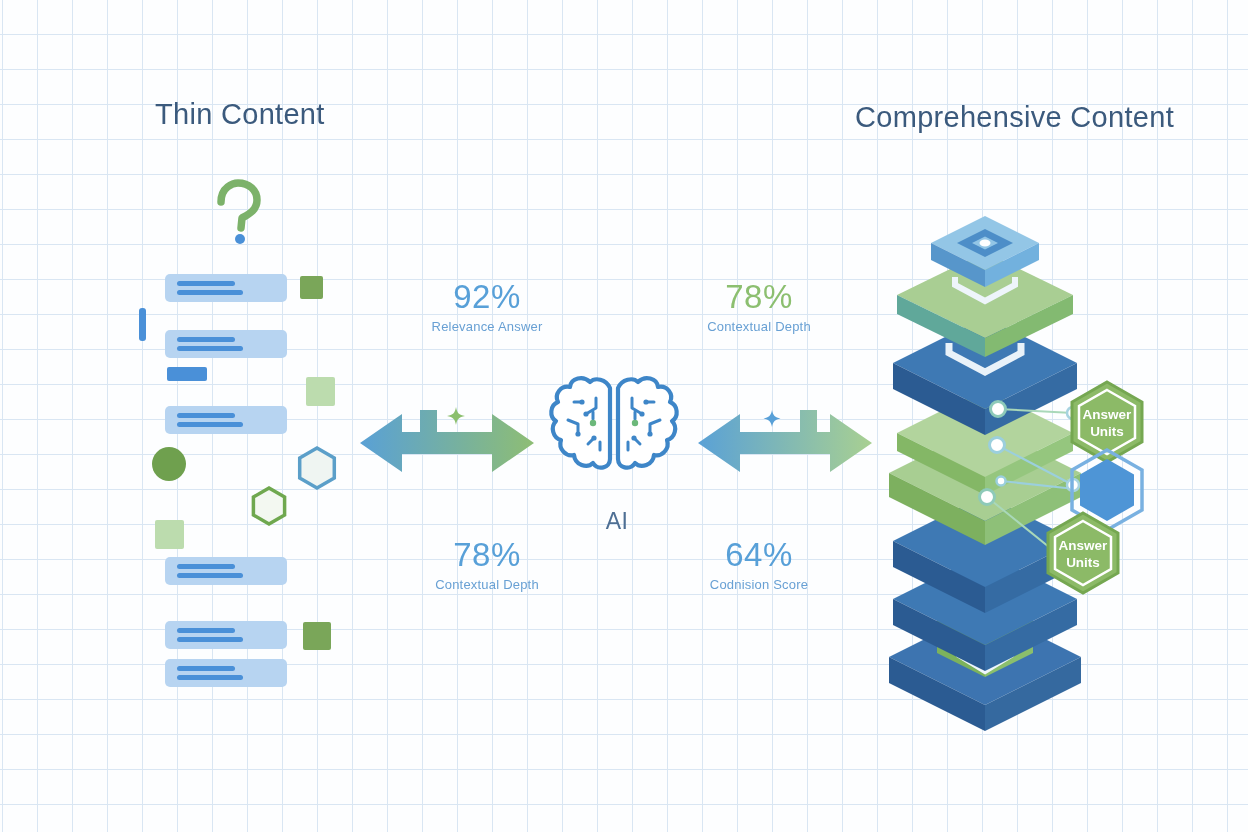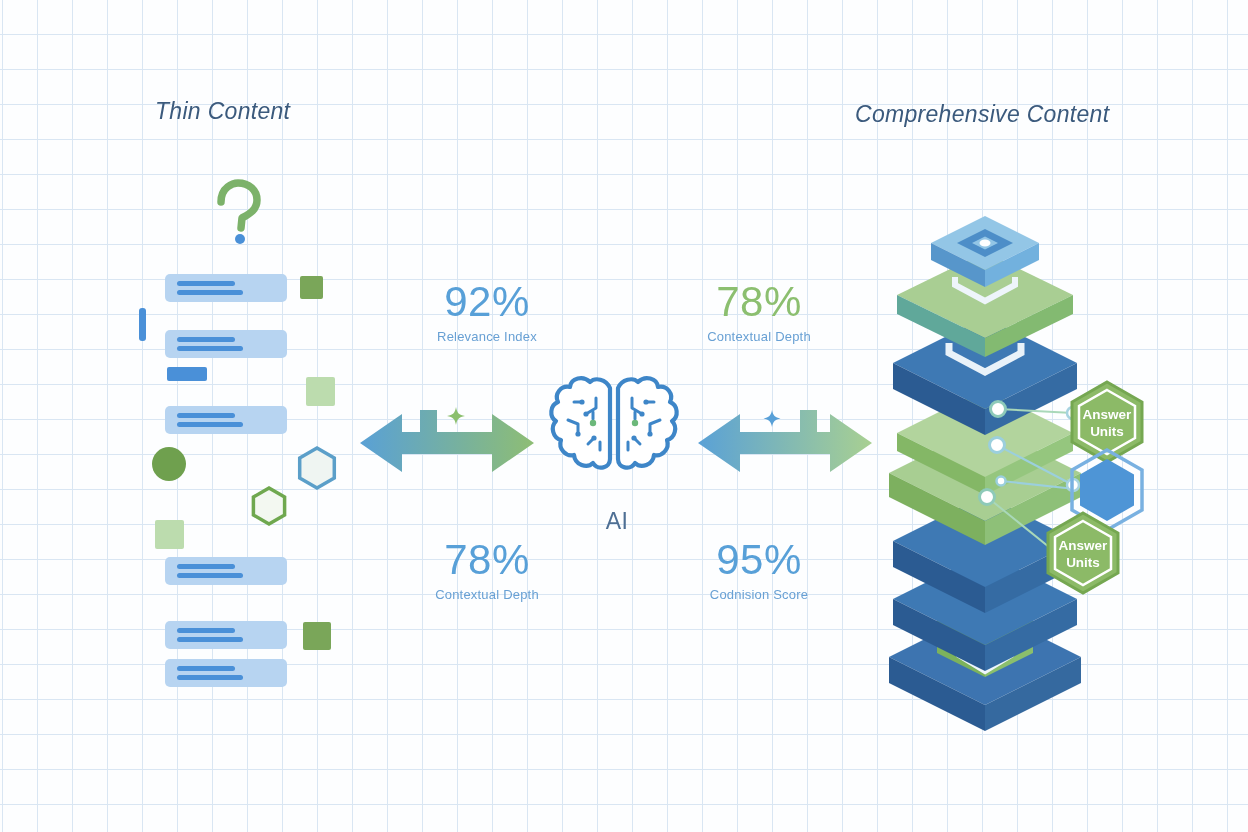--- a/index.html
+++ b/index.html
@@ -7,23 +7,23 @@
     position:relative;width:1248px;height:832px;overflow:hidden;
     background-color:#fdfeff;
     background-image:
       linear-gradient(#d9e6f3 1.5px, transparent 1.5px),
       linear-gradient(90deg, #d9e6f3 1.5px, transparent 1.5px);
     background-size:35px 35px;
     background-position:37px 34px;
     font-family:"Liberation Sans", sans-serif;
   }
   .abs{position:absolute;}
-  .title{font-size:23px;color:#3b5a7d;font-weight:500;letter-spacing:.3px;font-style:italic;}
+  .title{font-size:29px;color:#3b5a7d;font-weight:500;letter-spacing:.3px;}
   .metric{position:absolute;width:174px;text-align:center;}
-  .metric .val{font-size:42px;font-weight:500;letter-spacing:.5px;text-align:center;}
+  .metric .val{font-size:33px;font-weight:500;letter-spacing:.5px;text-align:center;}
   .metric .lab{font-size:13px;margin-top:3px;color:#68a0d4;letter-spacing:.2px;}
   .tone-blue .val{color:#58a0d8;}
   .tone-green .val{color:#8cbf70;}
   .block{position:absolute;width:122px;height:28px;background:#b7d4f1;border-radius:5px;}
   .block .ln1,.block .ln2{position:absolute;left:12px;height:5px;background:#4a90d8;border-radius:2.5px;}
   .block .ln1{top:7px;width:58px;}
   .block .ln2{top:16px;width:66px;}
   .sq{position:absolute;border-radius:2px;}
   .sq.gdark{background:#7aa659;}
   .sq.glight{background:#bcdcae;}
@@ -80,32 +80,32 @@
   <div class="gcircle" style="left:152px;top:447px;"></div>
   <svg class="abs" style="left:294px;top:445px;" width="46" height="48" viewBox="0 0 46 48">
     <polygon points="23,3 40.3,13 40.3,33 23,43 5.7,33 5.7,13" fill="#eff5f2" stroke="#5b9fc9" stroke-width="3.5"></polygon>
   </svg>
   <svg class="abs" style="left:248px;top:485px;" width="42" height="44" viewBox="0 0 42 44">
     <polygon points="21,3 36.6,12 36.6,30 21,39 5.4,30 5.4,12" fill="#f3f8f1" stroke="#6fa84f" stroke-width="3.5"></polygon>
   </svg>
 
   <div class="metric tone-blue" style="left:400px;top:278px;">
     <div class="val">92%</div>
-    <div class="lab">Relevance Index</div>
+    <div class="lab">Relevance Answer</div>
   </div>
   <div class="metric tone-green" style="left:672px;top:278px;">
     <div class="val">78%</div>
     <div class="lab">Contextual Depth</div>
   </div>
   <div class="metric tone-blue" style="left:400px;top:536px;">
     <div class="val">78%</div>
     <div class="lab">Contextual Depth</div>
   </div>
   <div class="metric tone-blue" style="left:672px;top:536px;">
-    <div class="val">95%</div>
+    <div class="val">64%</div>
     <div class="lab">Codnision Score</div>
   </div>
 
   <svg class="abs" style="left:356px;top:402px;" width="182" height="82" viewBox="0 0 182 82">
     <defs>
       <linearGradient id="g1" gradientUnits="userSpaceOnUse" x1="0" y1="0" x2="182" y2="0">
         <stop offset="0" stop-color="#58a0d8"></stop>
           <stop offset="1" stop-color="#8fbe72"></stop>
       </linearGradient>
     </defs>

